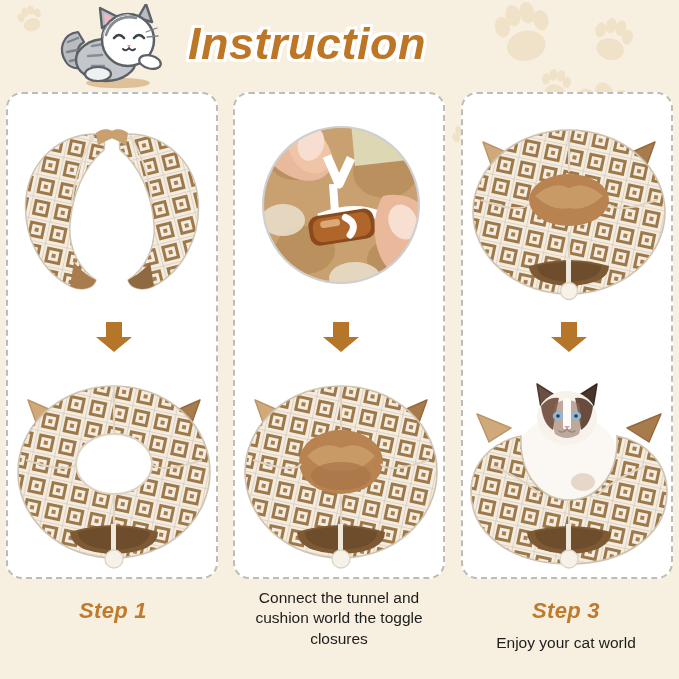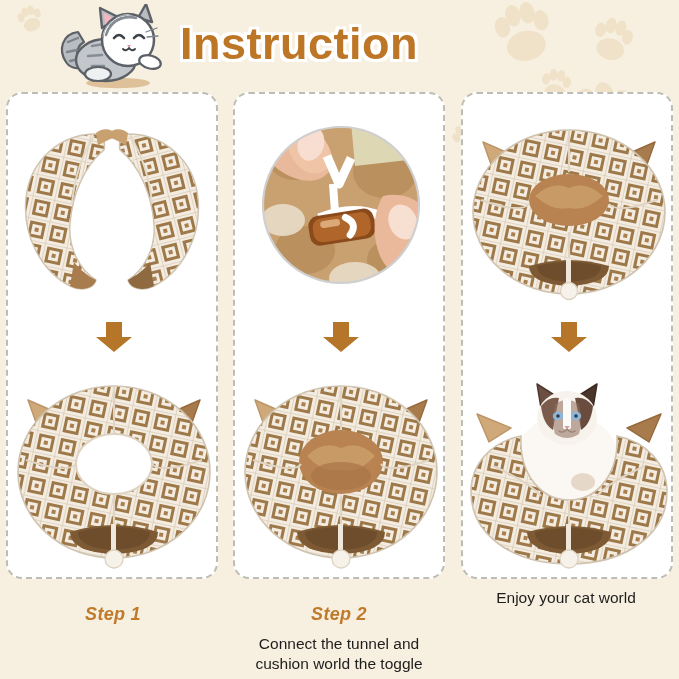--- a/index.html
+++ b/index.html
@@ -11,22 +11,22 @@
   }
   .page{position:absolute;inset:0;}
 
   
   .paws{position:absolute;left:0;top:0;width:679px;height:679px;pointer-events:none;}
 
   
   .header{position:absolute;left:0;top:0;width:679px;height:92px;}
   .mascot{position:absolute;left:52px;top:4px;width:126px;height:86px;}
   .title{
-    position:absolute;left:180px;top:14px;width:300px;height:60px;
-    font-size:45px;font-weight:bold;
+    position:absolute;left:188px;top:14px;width:300px;height:60px;
+    font-size:45px;font-weight:bold;font-style:italic;
     letter-spacing:0.5px;
     color:#bd7526;
     text-shadow:
        2px 0 0 #fff,-2px 0 0 #fff,0 2px 0 #fff,0 -2px 0 #fff,
        2px 2px 0 #fff,-2px 2px 0 #fff,2px -2px 0 #fff,-2px -2px 0 #fff,
        3px 3px 0 #fff,-3px 3px 0 #fff,3px -3px 0 #fff,-3px -3px 0 #fff;
     line-height:60px;
     white-space:nowrap;
   }
 
@@ -47,22 +47,22 @@
   .shot.bot{top:262px;height:220px;}
 
   .arrow{position:absolute;width:212px;top:226px;height:34px;}
 
   
   .capcol{position:absolute;top:588px;width:226px;text-align:center;}
   .capcol.c1{left:0px;}
   .capcol.c2{left:226px;}
   .capcol.c3{left:453px;}
   .steplabel{
-    font-size:18px;font-weight:bold;font-style:italic;
-    color:#c07a2b;margin:16px 0 9px 0;letter-spacing:0.3px;
+    font-size:22px;font-weight:bold;font-style:italic;
+    color:#c07a2b;margin:10px 0 9px 0;letter-spacing:0.3px;
   }
   .steptext{
     font-size:15.5px;color:#1d1d1d;line-height:1.32;
     padding:0 8px;
   }
 </style>
 </head>
 <body>
 
 <div class="page">
@@ -301,20 +301,20 @@
       <path d="M72 176 Q106 168 140 176 Q140 192 106 194 Q72 192 72 176 Z" fill="#6d4d2c"></path>
       <rect x="103" y="168" width="5" height="34" fill="#efe7da"></rect>
       <circle cx="106" cy="203" r="9" fill="#f6f2ea" stroke="#ded3c2" stroke-width="1.3"></circle>
     </svg>
   </div>
 
   <div class="capcol c1">
     <div class="steplabel">Step 1</div>
   </div>
   <div class="capcol c2">
-    <div class="steplabel">Step 2</div>
     <div class="steptext">Connect the tunnel and cushion world the toggle closures</div>
   </div>
   <div class="capcol c3">
+    <div class="steplabel">Step 3</div>
     <div class="steptext">Enjoy your cat world</div>
   </div>
 
 </div>
 
 </body></html>

